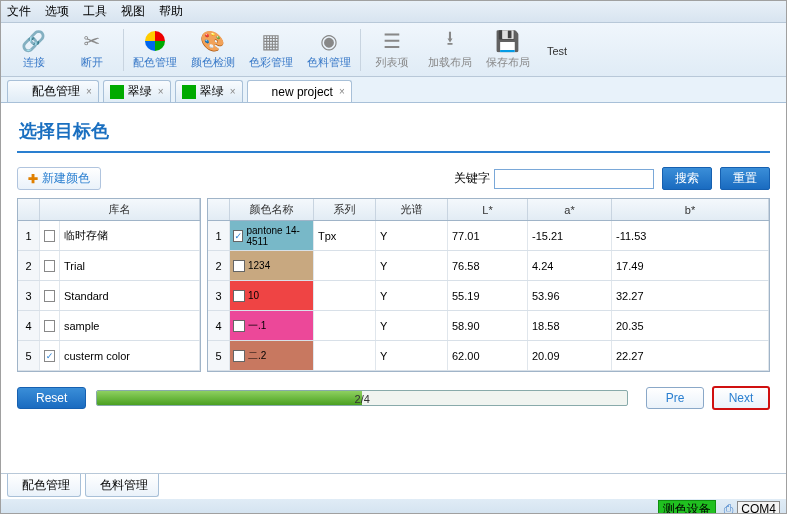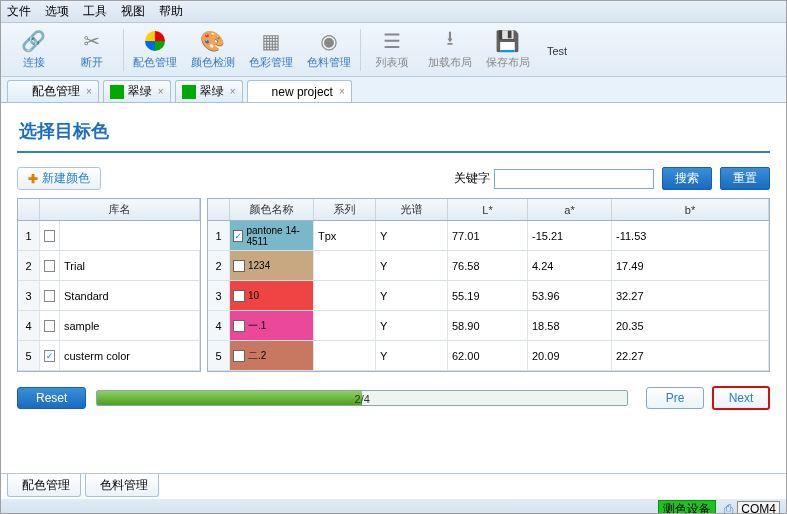--- a/index.html
+++ b/index.html
@@ -193,20 +193,21 @@
         <div class="thead">
           <div class="th idx"></div>
           <div class="th name">库名</div>
         </div>
         <div id="lib-body">
             <div class="trow">
               <div class="td idx">1</div>
               <div class="td chk">
                 <span class="chk-box"></span>
               </div>
+              <div class="td name">临时存储</div>
             </div>
             <div class="trow">
               <div class="td idx">2</div>
               <div class="td chk">
                 <span class="chk-box"></span>
               </div>
               <div class="td name">Trial</div>
             </div>
             <div class="trow">
               <div class="td idx">3</div>

